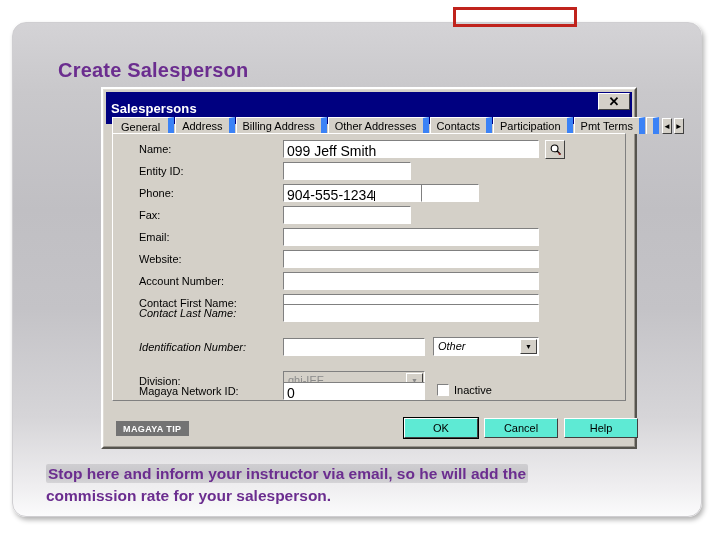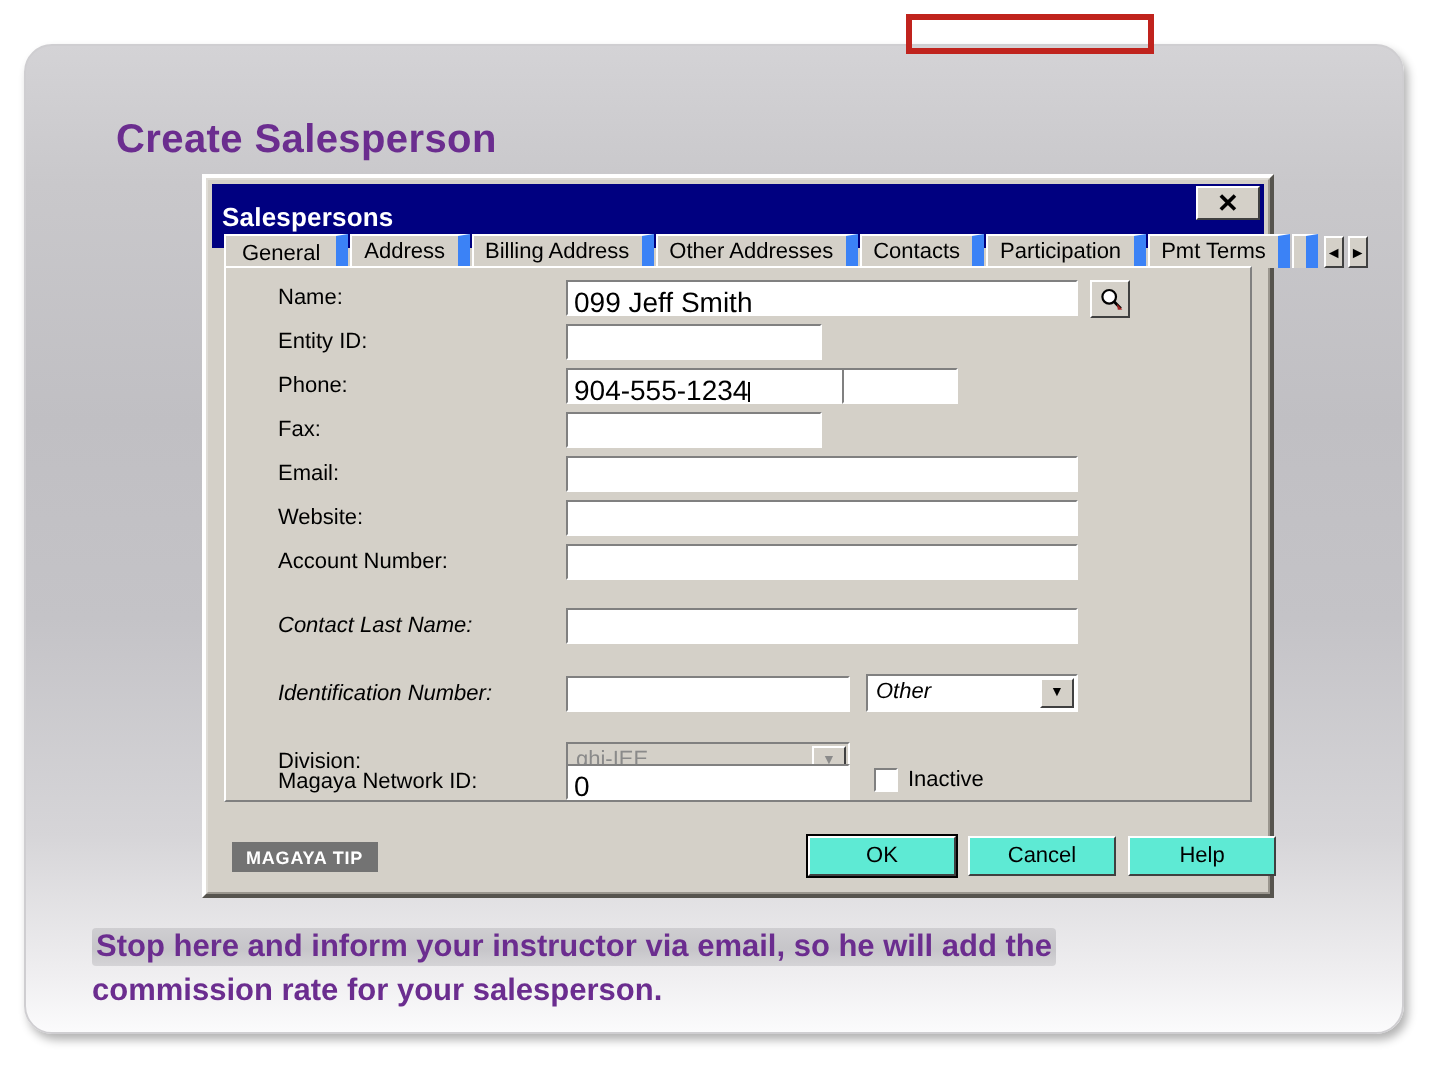--- a/index.html
+++ b/index.html
@@ -390,20 +390,24 @@
         <div class="row" style="top:116px;">
           <div class="flabel">Website:</div>
           <div class="fld" style="left:170px; width:256px;"></div>
         </div>
 
         <div class="row" style="top:138px;">
           <div class="flabel">Account Number:</div>
           <div class="fld" style="left:170px; width:256px;"></div>
         </div>
 
+        <div class="row" style="top:160px;">
+          <div class="flabel">Contact First Name:</div>
+          <div class="fld" style="left:170px; width:256px;"></div>
+        </div>
 
         <div class="row" style="top:170px;font-style:italic;">
           <div class="flabel">Contact Last Name:</div>
           <div class="fld" style="left:170px; width:256px;"></div>
         </div>
 
         <div class="row" style="top:204px;font-style:italic;">
           <div class="flabel">Identification Number:</div>
           <div class="fld" style="left:170px; width:142px;"></div>
           <div class="combo" style="left:320px; top:-1px; width:106px;">

